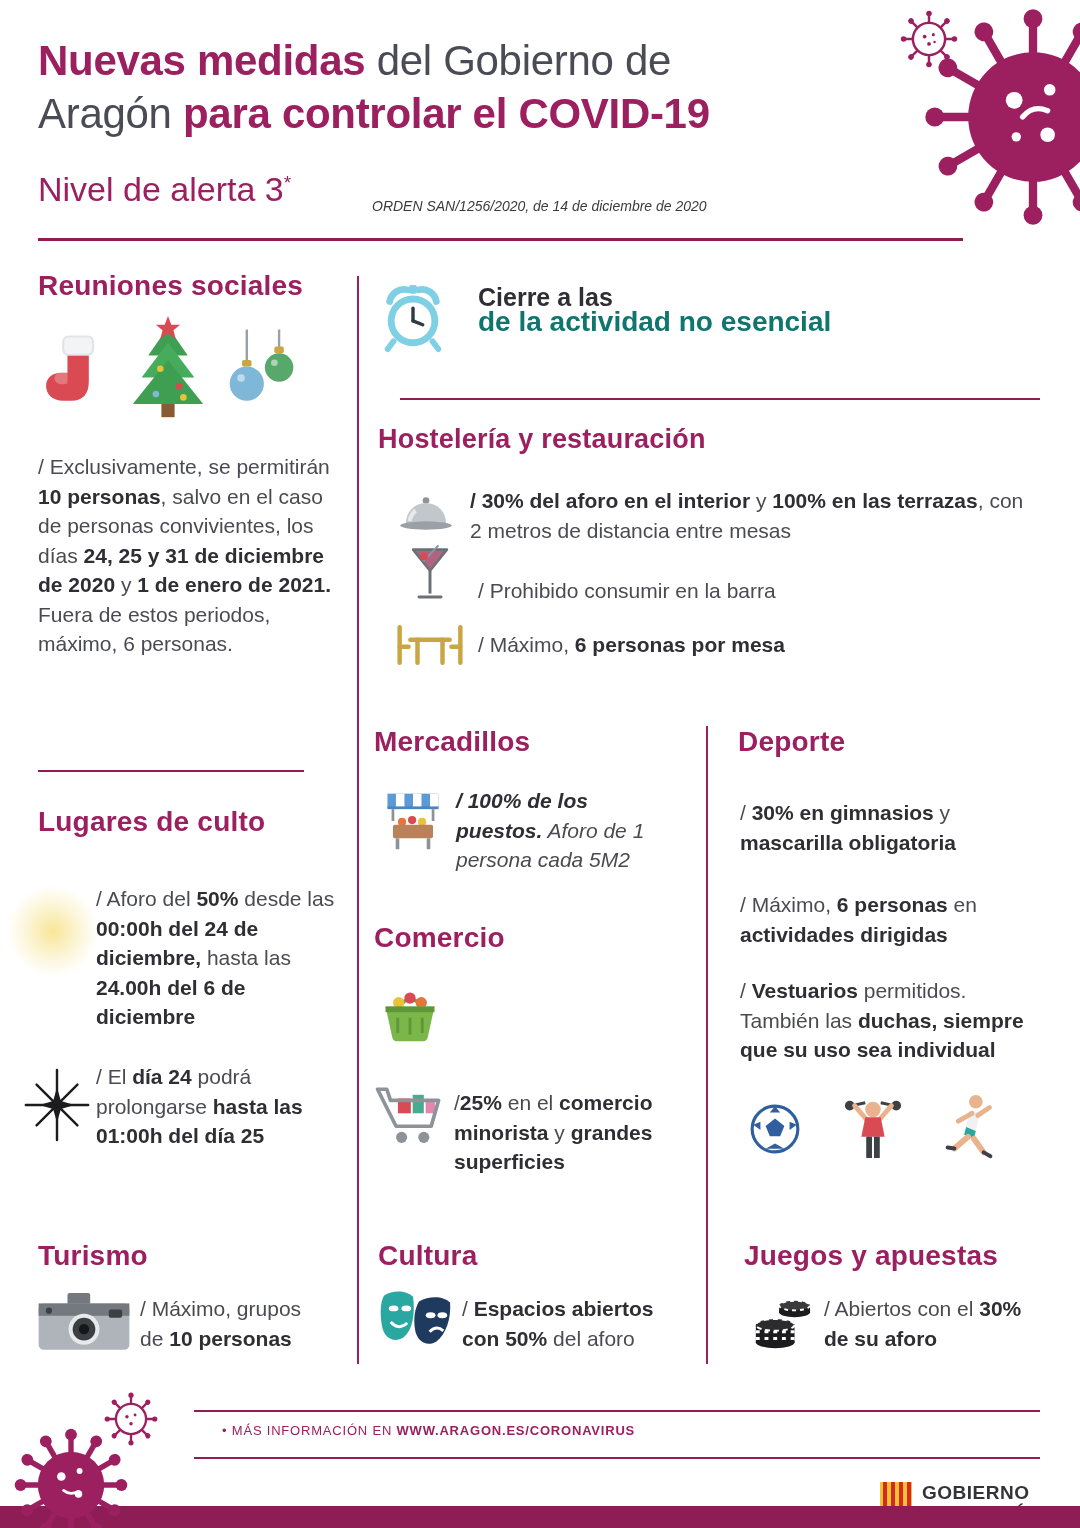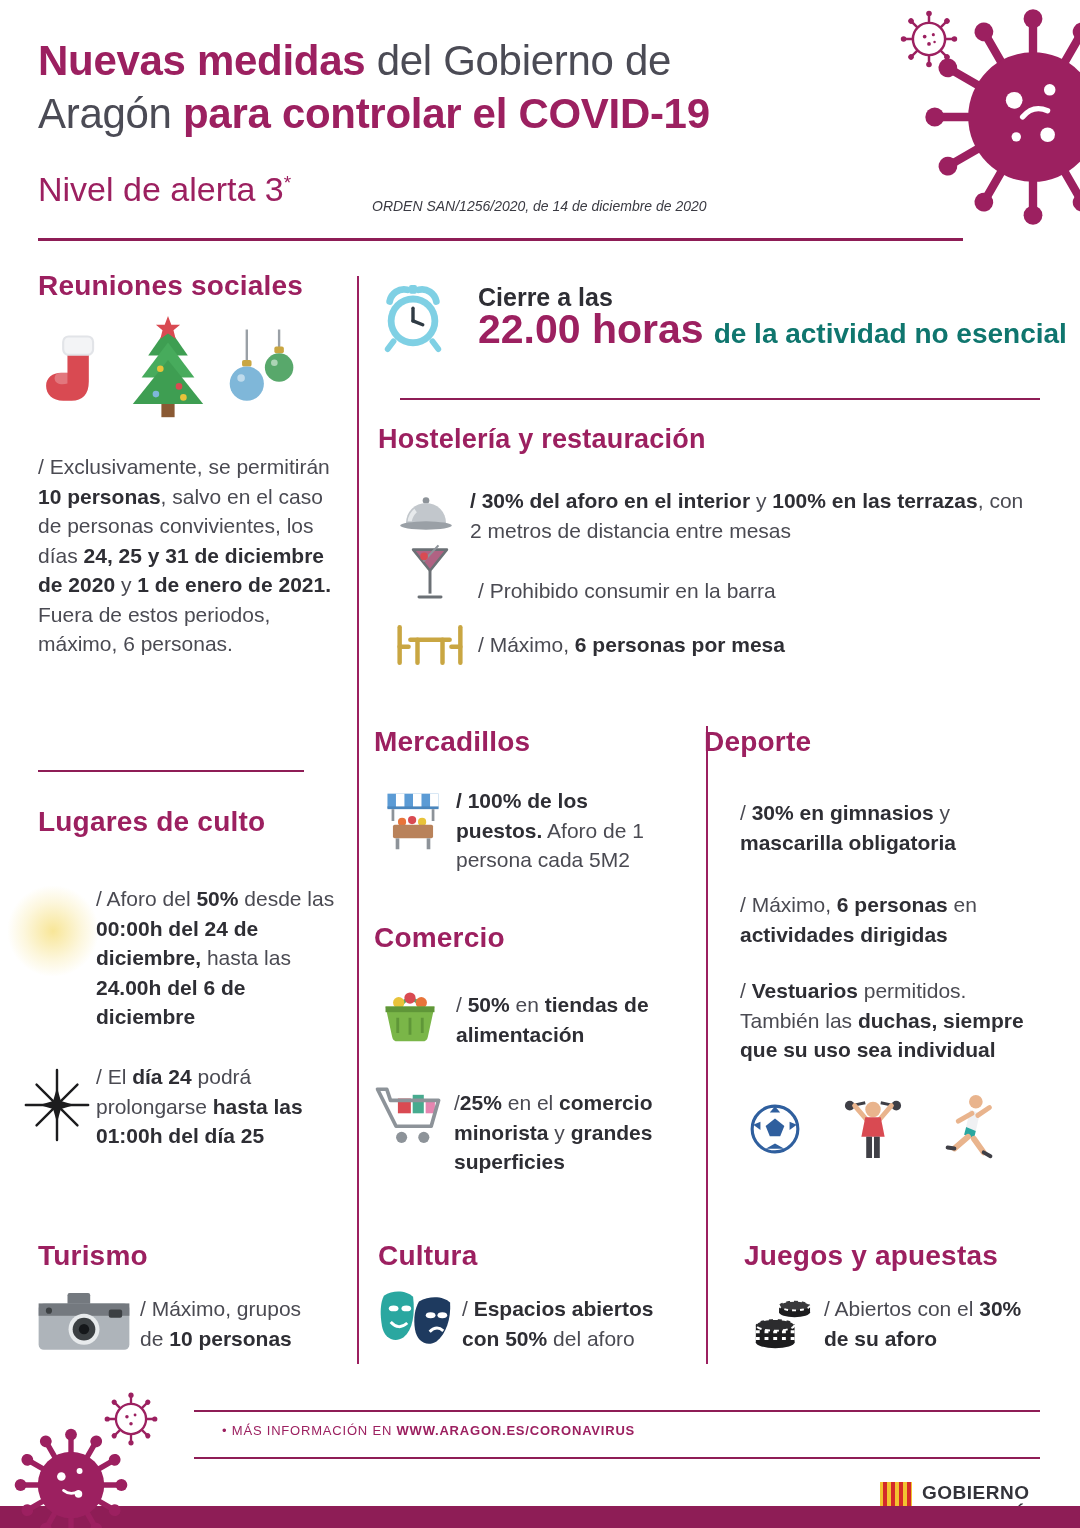--- a/index.html
+++ b/index.html
@@ -183,21 +183,20 @@
     <circle cx="36" cy="40" r="26" fill="#7fd0e4"></circle>
     <circle cx="36" cy="40" r="19" fill="#ffffff"></circle>
     <line x1="36" y1="40" x2="36" y2="27" stroke="#2f3a44" stroke-width="3.5" stroke-linecap="round"></line>
     <line x1="36" y1="40" x2="46" y2="44" stroke="#2f3a44" stroke-width="3.5" stroke-linecap="round"></line>
     <line x1="16" y1="61" x2="10" y2="69" stroke="#7fd0e4" stroke-width="6" stroke-linecap="round"></line>
     <line x1="56" y1="61" x2="62" y2="69" stroke="#7fd0e4" stroke-width="6" stroke-linecap="round"></line>
   </svg>
 
   <div class="closure-prefix">Cierre a las</div>
   <div class="closure-line2">
-    <span class="closure-time">22.00 horas</span>
     <span class="closure-suffix">de la actividad no esencial</span>
   </div>
 
   <div class="hr" style="left:400px;top:398px;width:640px;height:2px;"></div>
 
   <div class="sec-title" style="left:378px;top:424px;font-size:27px;">Hostelería y restauración</div>
 
   <svg class="abs" style="left:396px;top:490px;" width="60" height="46" viewBox="0 0 72 52">
     <circle cx="36" cy="11" r="4" fill="#8d9399"></circle>
     <path d="M12 38 a24 24 0 0 1 48 0 z" fill="#c2c7cc"></path>
@@ -239,46 +238,45 @@
     <line x1="12" y1="23" x2="12" y2="36" stroke="#8d9399" stroke-width="3"></line>
     <line x1="56" y1="23" x2="56" y2="36" stroke="#8d9399" stroke-width="3"></line>
     <circle cx="22" cy="37" r="4.5" fill="#e8743a"></circle>
     <circle cx="33" cy="35" r="4.5" fill="#d94a52"></circle>
     <circle cx="44" cy="37" r="4.5" fill="#e8c33a"></circle>
     <rect x="12" y="40" width="44" height="15" rx="2" fill="#b9825a"></rect>
     <line x1="17" y1="55" x2="17" y2="67" stroke="#8d9399" stroke-width="4"></line>
     <line x1="51" y1="55" x2="51" y2="67" stroke="#8d9399" stroke-width="4"></line>
   </svg>
 
-  <div class="body-text" style="left:456px;top:786px;width:218px;"><span class="b">/ 100% de los puestos.</span><span> Aforo de 1 persona cada 5M2</span></div>
+  <div class="body-text" style="left:456px;top:786px;width:218px;font-style:italic;"><span class="b">/ 100% de los puestos.</span><span> Aforo de 1 persona cada 5M2</span></div>
 
   <div class="sec-title" style="left:374px;top:922px;">Comercio</div>
 
   <svg class="abs" style="left:378px;top:982px;" width="64" height="66" viewBox="0 0 68 70">
     <path d="M24 26 a11 11 0 0 1 21 0" fill="none" stroke="#58a86b" stroke-width="4"></path>
     <circle cx="22" cy="22" r="6" fill="#e8c33a"></circle>
     <circle cx="34" cy="17" r="6" fill="#d94a52"></circle>
     <circle cx="46" cy="22" r="6" fill="#e8743a"></circle>
     <path d="M8 26 h52 l-7 32 a6 6 0 0 1 -6 5 h-26 a6 6 0 0 1 -6 -5 z" fill="#7ab648"></path>
     <rect x="8" y="26" width="52" height="6" fill="#5f9638"></rect>
     <path d="M21 38 v16 M34 38 v18 M47 38 v16" stroke="#5f9638" stroke-width="3" fill="none"></path>
   </svg>
-  <div class="body-text" style="left:456px;top:990px;width:230px;"><span>/ </span><span class="b">50%</span><span> en </span><span class="b">tiendas de alimentación</span></div>
 
   <svg class="abs" style="left:372px;top:1080px;" width="74" height="74" viewBox="0 0 80 80">
     <rect x="28" y="20" width="14" height="16" fill="#d94a52"></rect>
     <rect x="44" y="16" width="12" height="20" fill="#47ab8f"></rect>
     <rect x="58" y="22" width="10" height="14" fill="#e585b0"></rect>
     <path d="M6 10 h10 l4 12 h52 l-8 28 h-38 z" fill="none" stroke="#8d9399" stroke-width="4" stroke-linecap="round" stroke-linejoin="round"></path>
     <circle cx="32" cy="62" r="6" fill="#8d9399"></circle>
     <circle cx="56" cy="62" r="6" fill="#8d9399"></circle>
   </svg>
   <div class="body-text" style="left:454px;top:1088px;width:240px;"><span>/</span><span class="b">25%</span><span> en el </span><span class="b">comercio minorista</span><span> y </span><span class="b">grandes superficies</span></div>
 
-  <div class="sec-title" style="left:704px;top:726px;">Deporte</div>
+  <div class="sec-title" style="left:738px;top:726px;">Deporte</div>
 
   <div class="body-text" style="left:740px;top:798px;width:292px;"><span>/ </span><span class="b">30% en gimnasios</span><span> y </span><span class="b">mascarilla obligatoria</span></div>
   <div class="body-text" style="left:740px;top:890px;width:292px;"><span>/ Máximo, </span><span class="b">6 personas</span><span> en </span><span class="b">actividades dirigidas</span></div>
   <div class="body-text" style="left:740px;top:976px;width:300px;"><span>/ </span><span class="b">Vestuarios</span><span> permitidos. También las </span><span class="b">duchas, siempre que su uso sea individual</span></div>
 
   <svg class="abs" style="left:748px;top:1102px;" width="54" height="54" viewBox="0 0 52 52">
     <circle cx="26" cy="26" r="22" fill="#ffffff" stroke="#2f5f9e" stroke-width="3"></circle>
     <polygon points="26,16 35,23 31,33 21,33 17,23" fill="#2f5f9e"></polygon>
     <polygon points="26,4 31,10 21,10" fill="#2f5f9e"></polygon>
     <polygon points="5,22 12,19 12,27" fill="#2f5f9e"></polygon>

